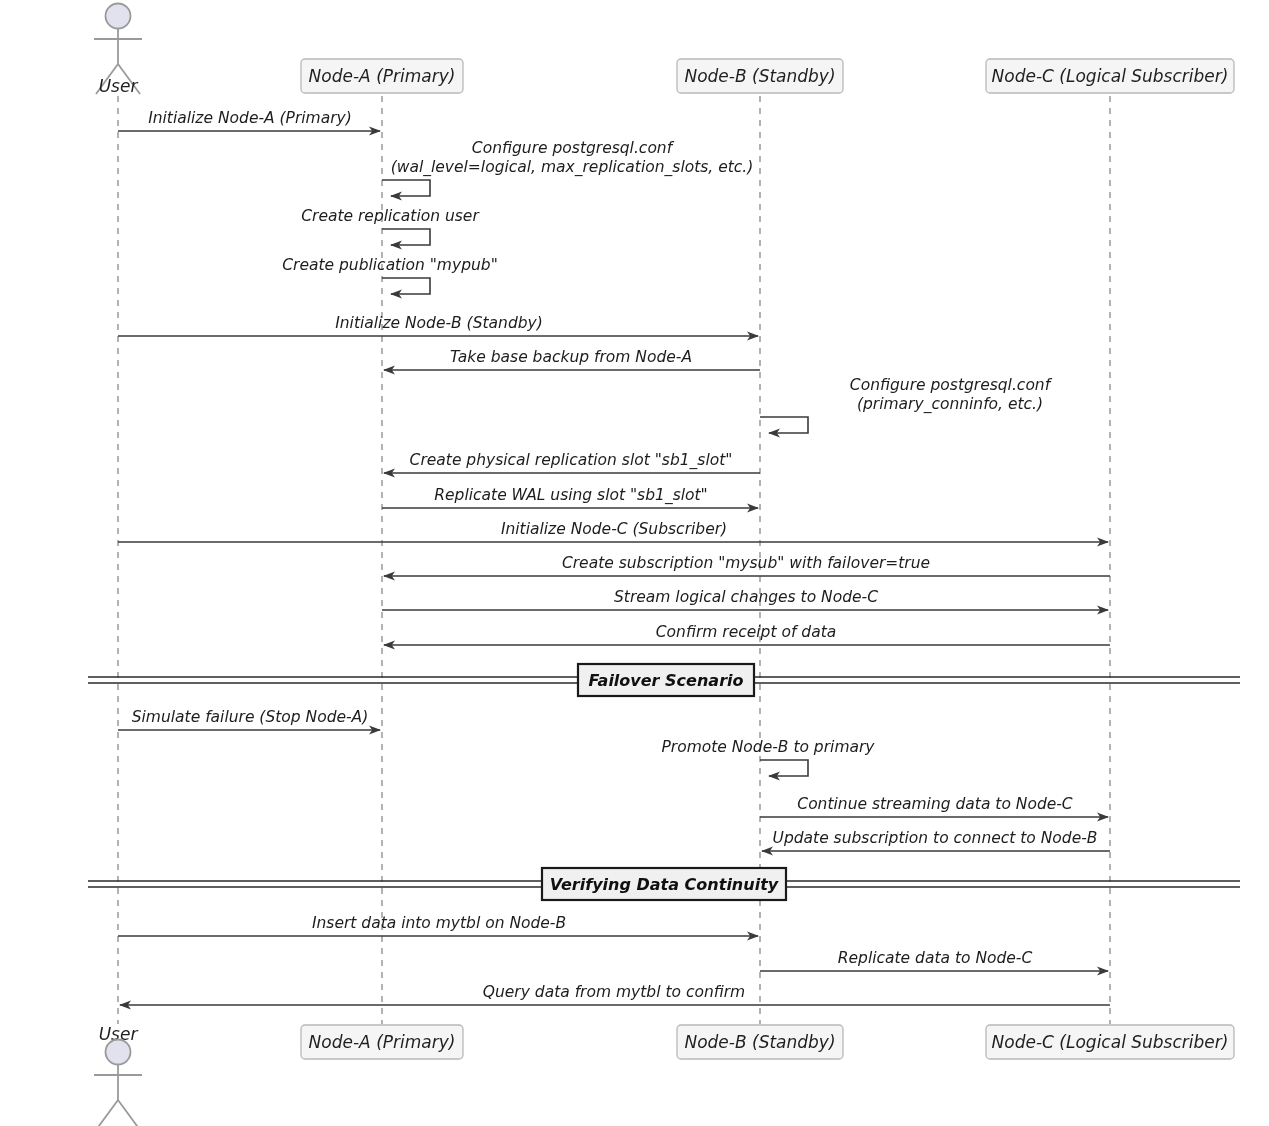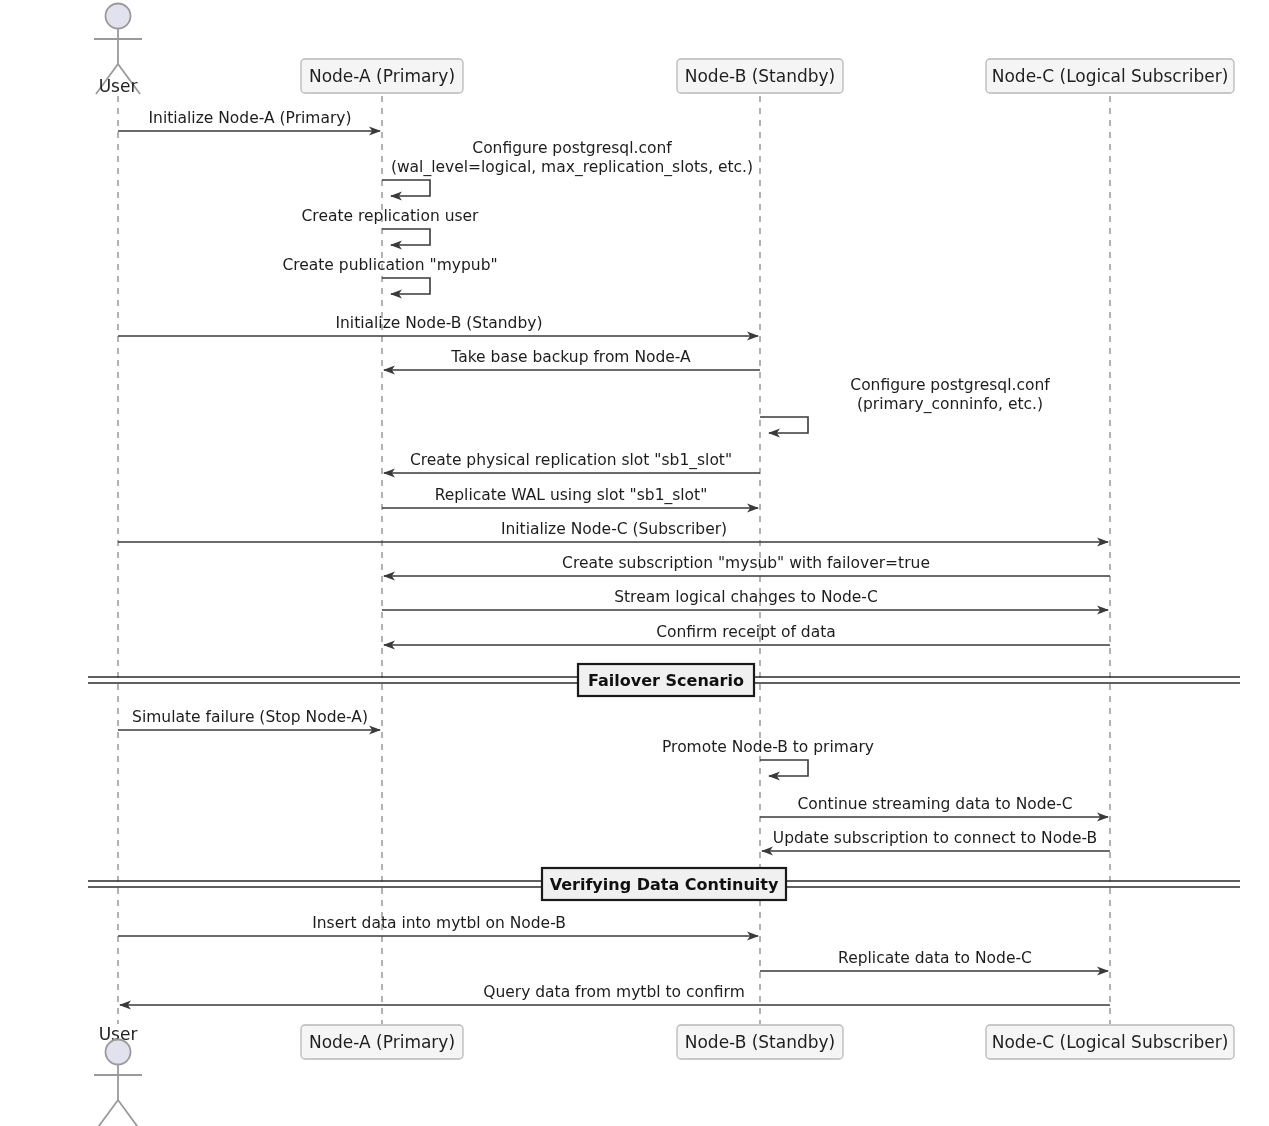--- a/index.html
+++ b/index.html
@@ -11,20 +11,21 @@
     font-family: "DejaVu Sans", sans-serif;
     width: 1269px;
     height: 1126px;
     overflow: hidden;
     position: relative;
   }
   #diagram-root {
     position: relative;
     width: 1269px;
     height: 1126px;
+    font-style: italic;
   }
   svg#seq-svg {
     position: absolute;
     left: 0;
     top: 0;
     width: 1269px;
     height: 1126px;
     display: block;
   }
   .lifeline {

